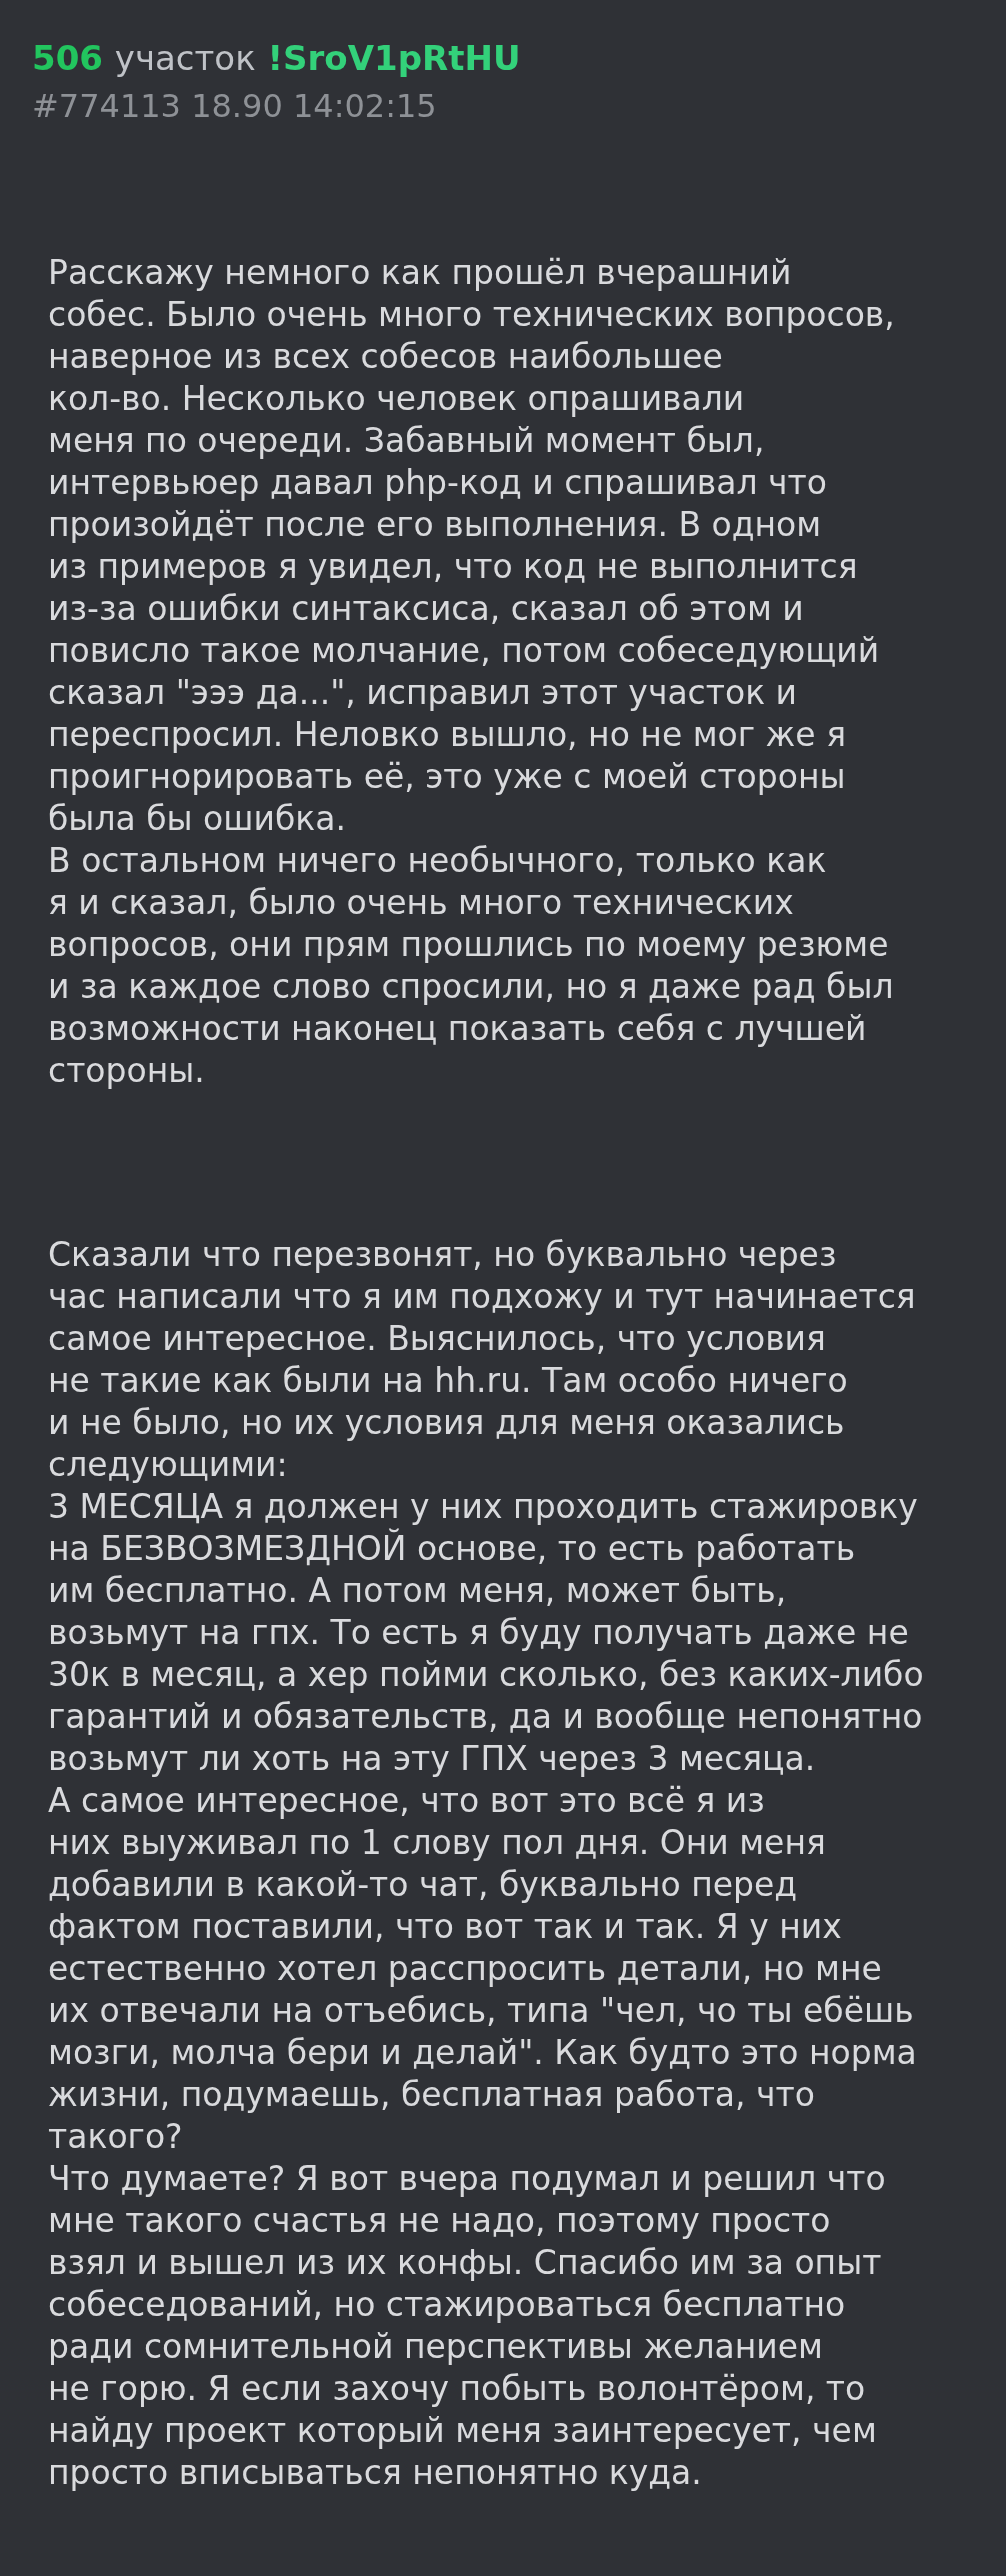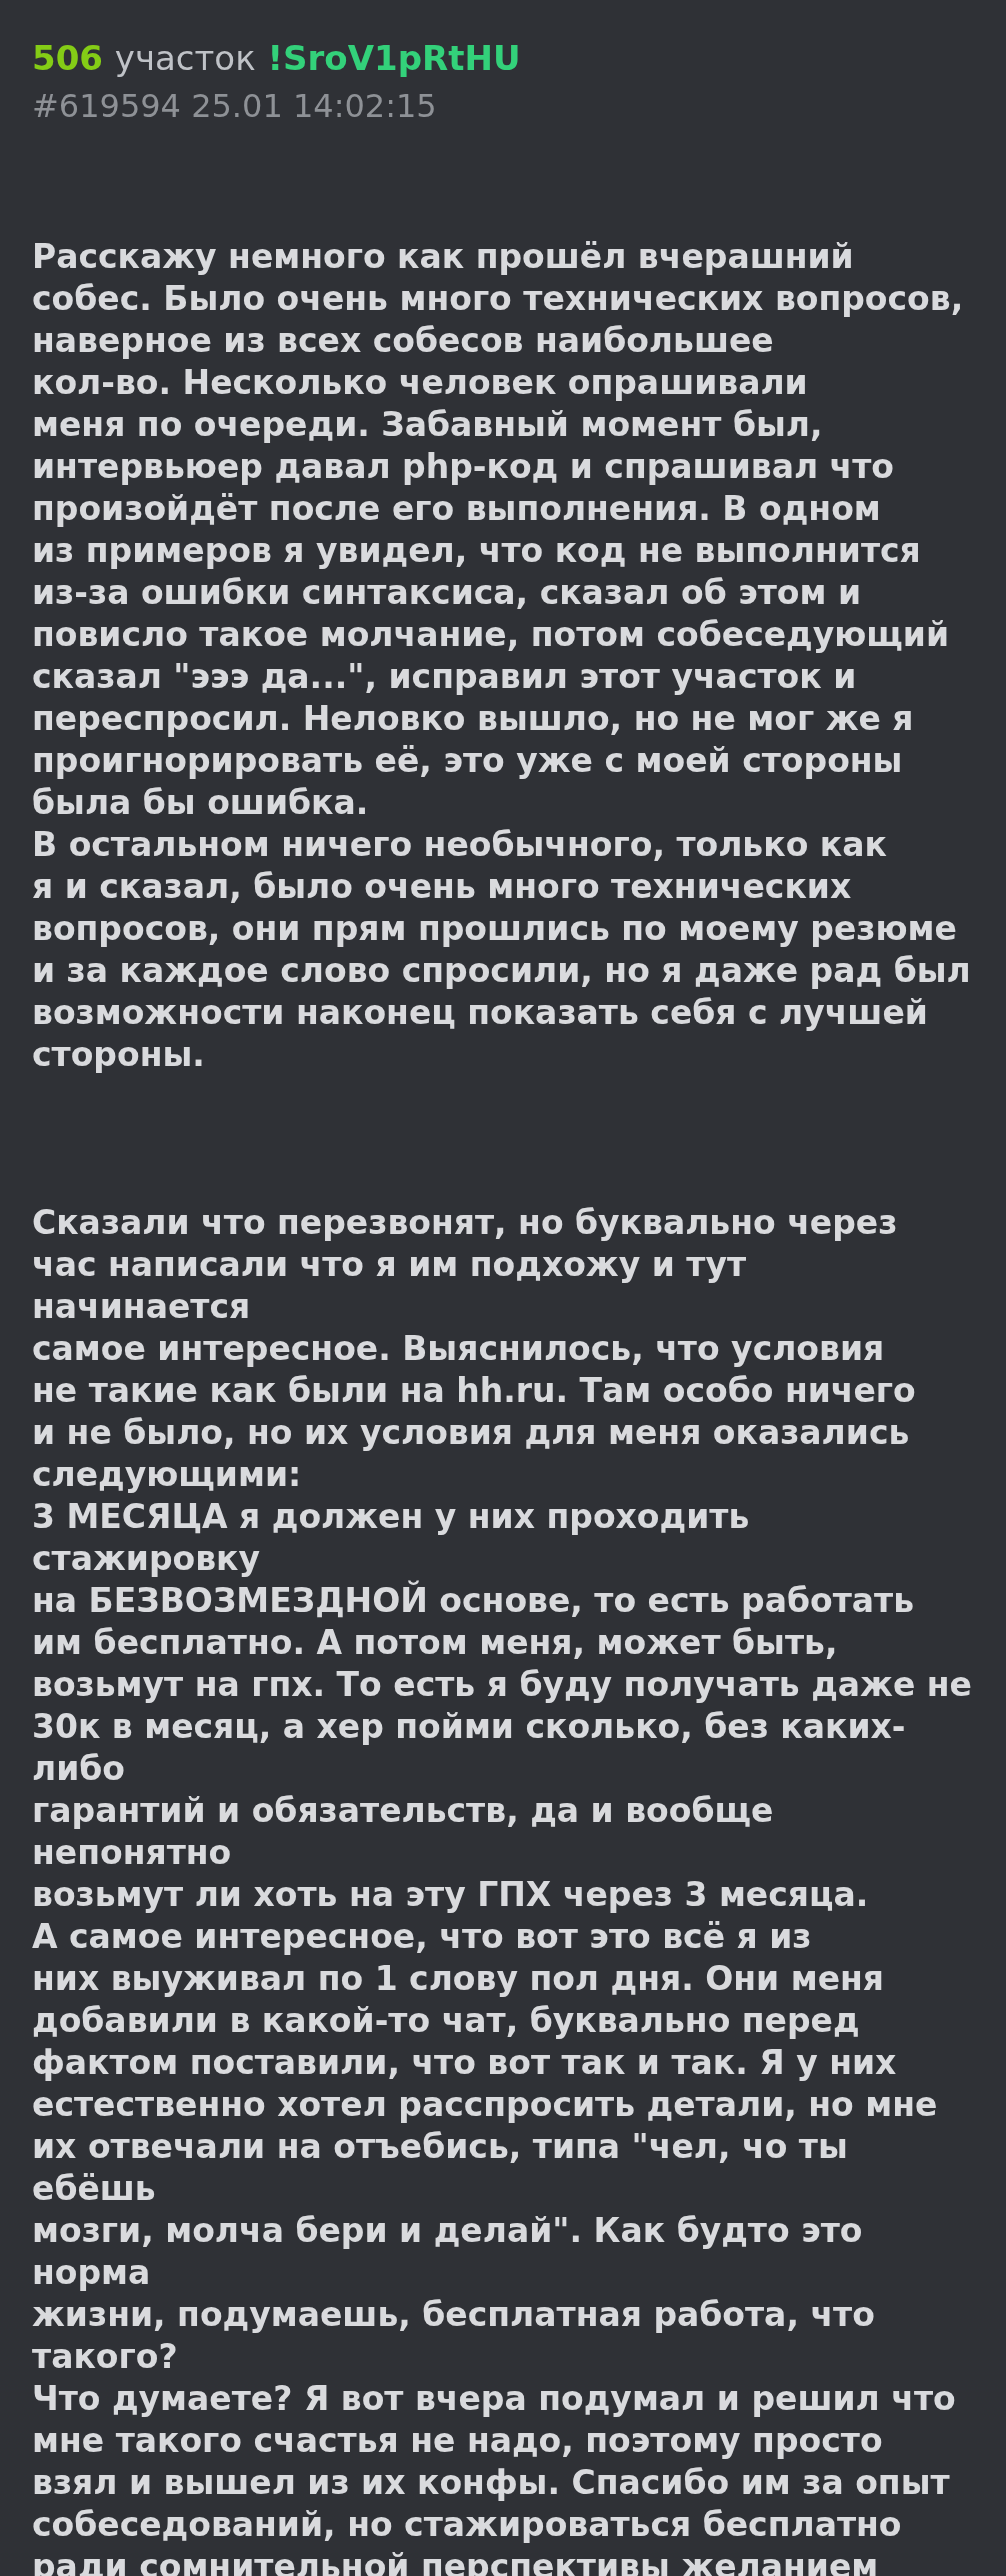--- a/index.html
+++ b/index.html
@@ -20,21 +20,21 @@
   }
   .post-header {
     font-size: 34px;
     line-height: 1.28;
     font-weight: bold;
     color: #bfc2c7;
     margin: 0 0 3.7px 0;
     white-space: nowrap;
   }
   .post-number {
-    color: #84cc16;
+    color: #22c55e;
     font-weight: bold;
   }
   .post-author {
     color: #bfc2c7;
     font-weight: normal;
   }
   .post-trip {
     color: #33d17a;
     font-weight: bold;
     margin-top: 28px;
@@ -48,38 +48,37 @@
   }
   .post-body {
     font-size: 33px;
     line-height: 42px;
     color: #d9dadd;
     white-space: pre-wrap;
     word-wrap: break-word;
     margin: 0;
   }
   .para {
-    margin: 0;
+    margin: 16px;
     white-space: pre-wrap;
-    font-weight: bold;
   }
   .para + .para {
     margin-top: 42px;
   }
 </style>
 </head>
 <body>
 
 <div class="post">
 
   <div class="post-header">
     <span class="post-number">506</span><span> </span><span class="post-author">участок</span><span> </span><span class="post-trip">!SroV1pRtHU</span>
   </div>
 
-  <div class="post-meta">#619594 25.01 14:02:15</div>
+  <div class="post-meta">#774113 18.90 14:02:15</div>
 
   <div class="post-body">
     <div class="para">Расскажу немного как прошёл вчерашний
 собес. Было очень много технических вопросов,
 наверное из всех собесов наибольшее
 кол-во. Несколько человек опрашивали
 меня по очереди. Забавный момент был,
 интервьюер давал php-код и спрашивал что
 произойдёт после его выполнения. В одном
 из примеров я увидел, что код не выполнится

